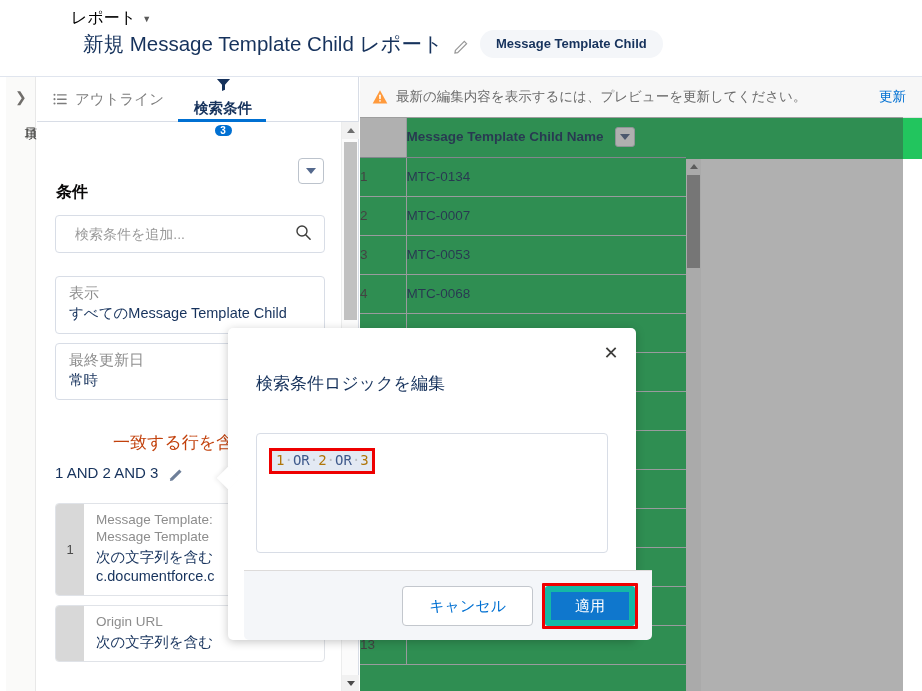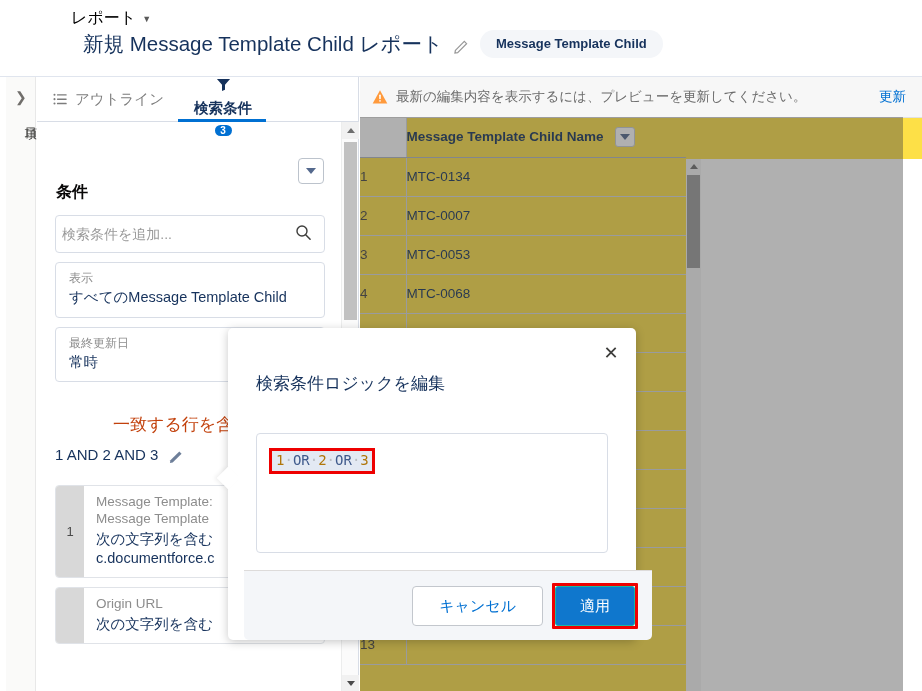--- a/index.html
+++ b/index.html
@@ -195,22 +195,22 @@
     border-right: 5px solid transparent;
     border-top: 6px solid #54698d;
   }
   .search-box {
     display: flex;
     align-items: center;
     justify-content: space-between;
     height: 38px;
     border: 1px solid #d8dde6;
     border-radius: 4px;
-    padding: 0 12px 0 4px;
-    margin-bottom: 9px;
+    padding: 0 12px 0 17px;
+    margin-bottom: 23px;
     cursor: text;
   }
   .search-box input {
     border: 0; outline: 0;
     font-size: 14px;
     color: #3e3e3c;
     font-family: inherit;
     width: 210px;
     background: transparent;
   }
@@ -218,21 +218,21 @@
 
   .fcard {
     border: 1px solid #d8dde6;
     border-radius: 4px;
     padding: 7px 12px 9px 13px;
     margin-bottom: 9px;
     cursor: pointer;
     background: #fff;
   }
   .fcard-label {
-    font-size: 12px;
+    font-size: 15px;
     color: #8d8d8d;
     margin-bottom: 1px;
   }
   .fcard-value {
     font-size: 14.5px;
     color: #16325c;
     line-height: 1.36;
   }
 
   .logic-label {
@@ -363,21 +363,21 @@
     font-size: 13.5px;
     color: #0070d2;
     cursor: pointer;
     white-space: nowrap;
   }
 
   .table-wrap {
     position: absolute;
     left: 0; top: 41px;
     width: 562px; height: 574px;
-    background: #fde047;
+    background: #22c55e;
   }
   .tbl {
     position: absolute;
     left: 0; top: 0;
     width: 326px;
     border-collapse: collapse;
     table-layout: fixed;
   }
   .tbl th, .tbl td {
     border-bottom: 1px solid #d7dbe0;
@@ -547,21 +547,21 @@
     margin-right: 9px;
   }
   .btn-brand-wrap {
     border: 3px solid #ee0000;
     padding: 0;
     display: inline-flex;
     border-radius: 1px;
   }
   .btn-brand {
     background: #0f77cd;
-    border: 1px solid #14b8a6;
+    border: 6px solid #14b8a6;
     color: #ffffff;
     border-radius: 3px;
     padding: 0 24px;
   }
 
   
   .right-gutter {
     position: absolute;
     right: 0; top: 117px;
     width: 19px; height: 574px;

